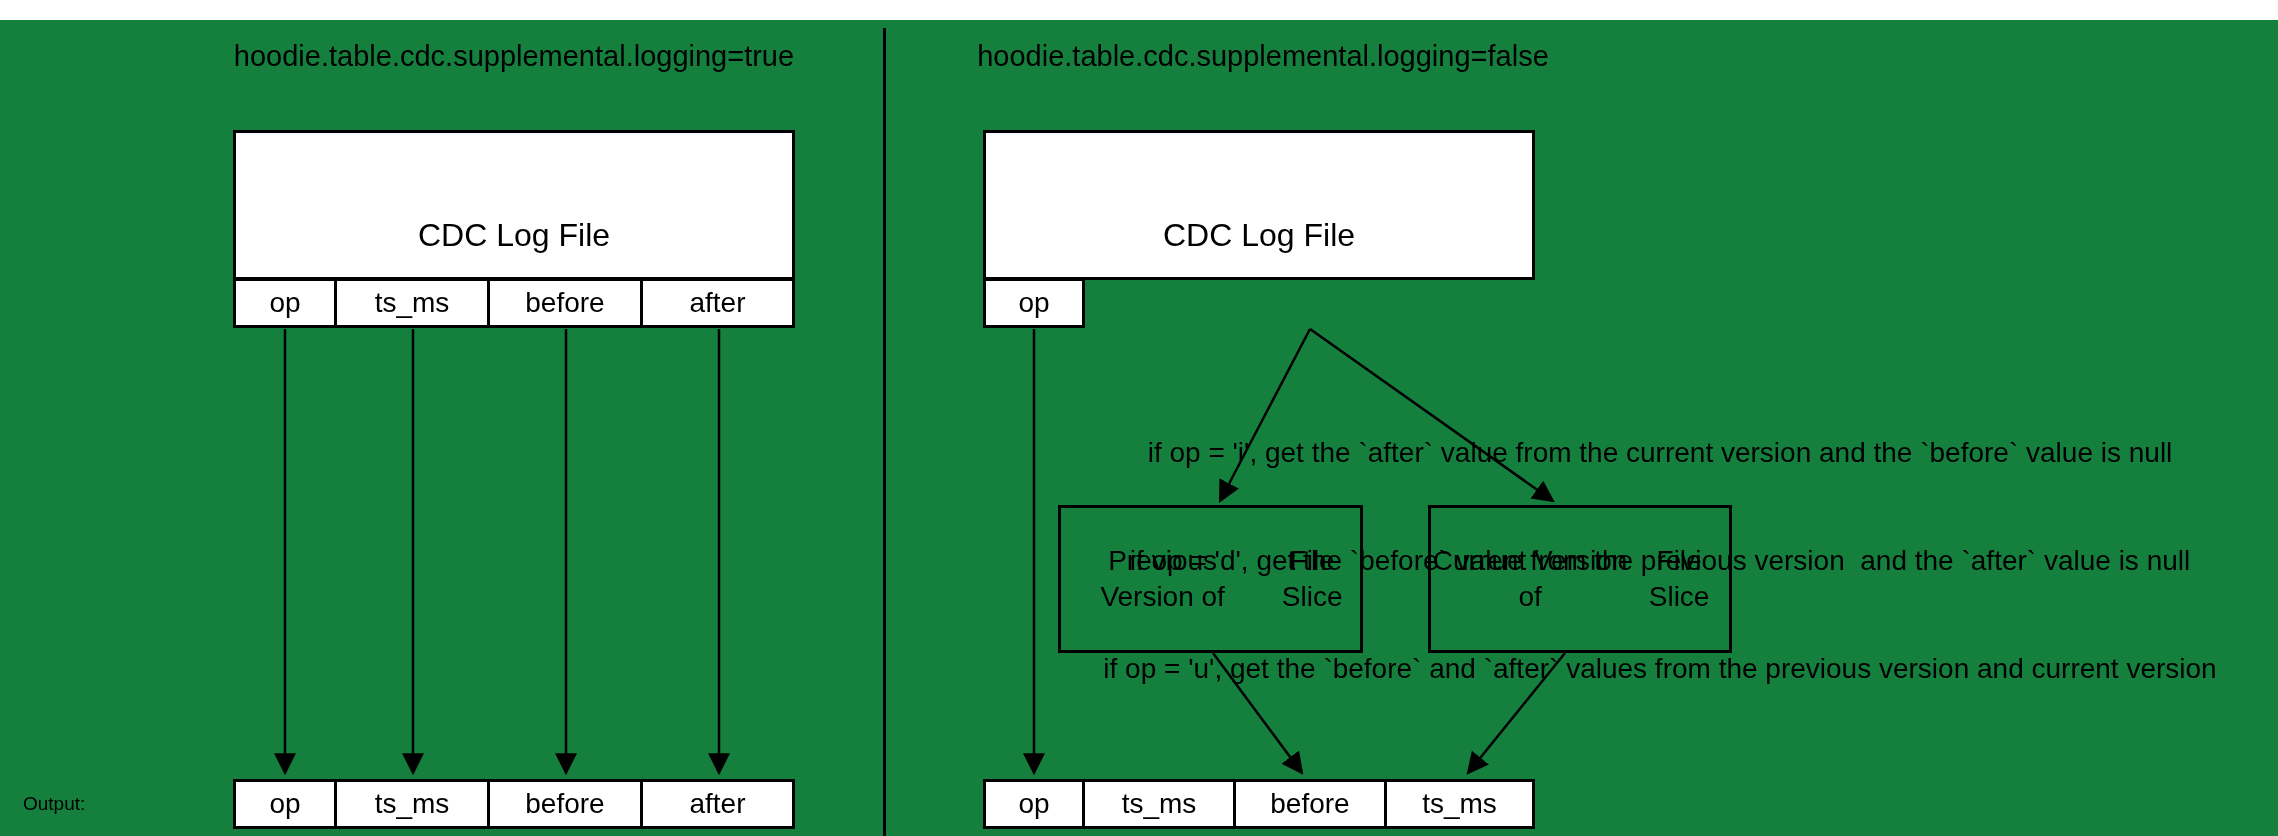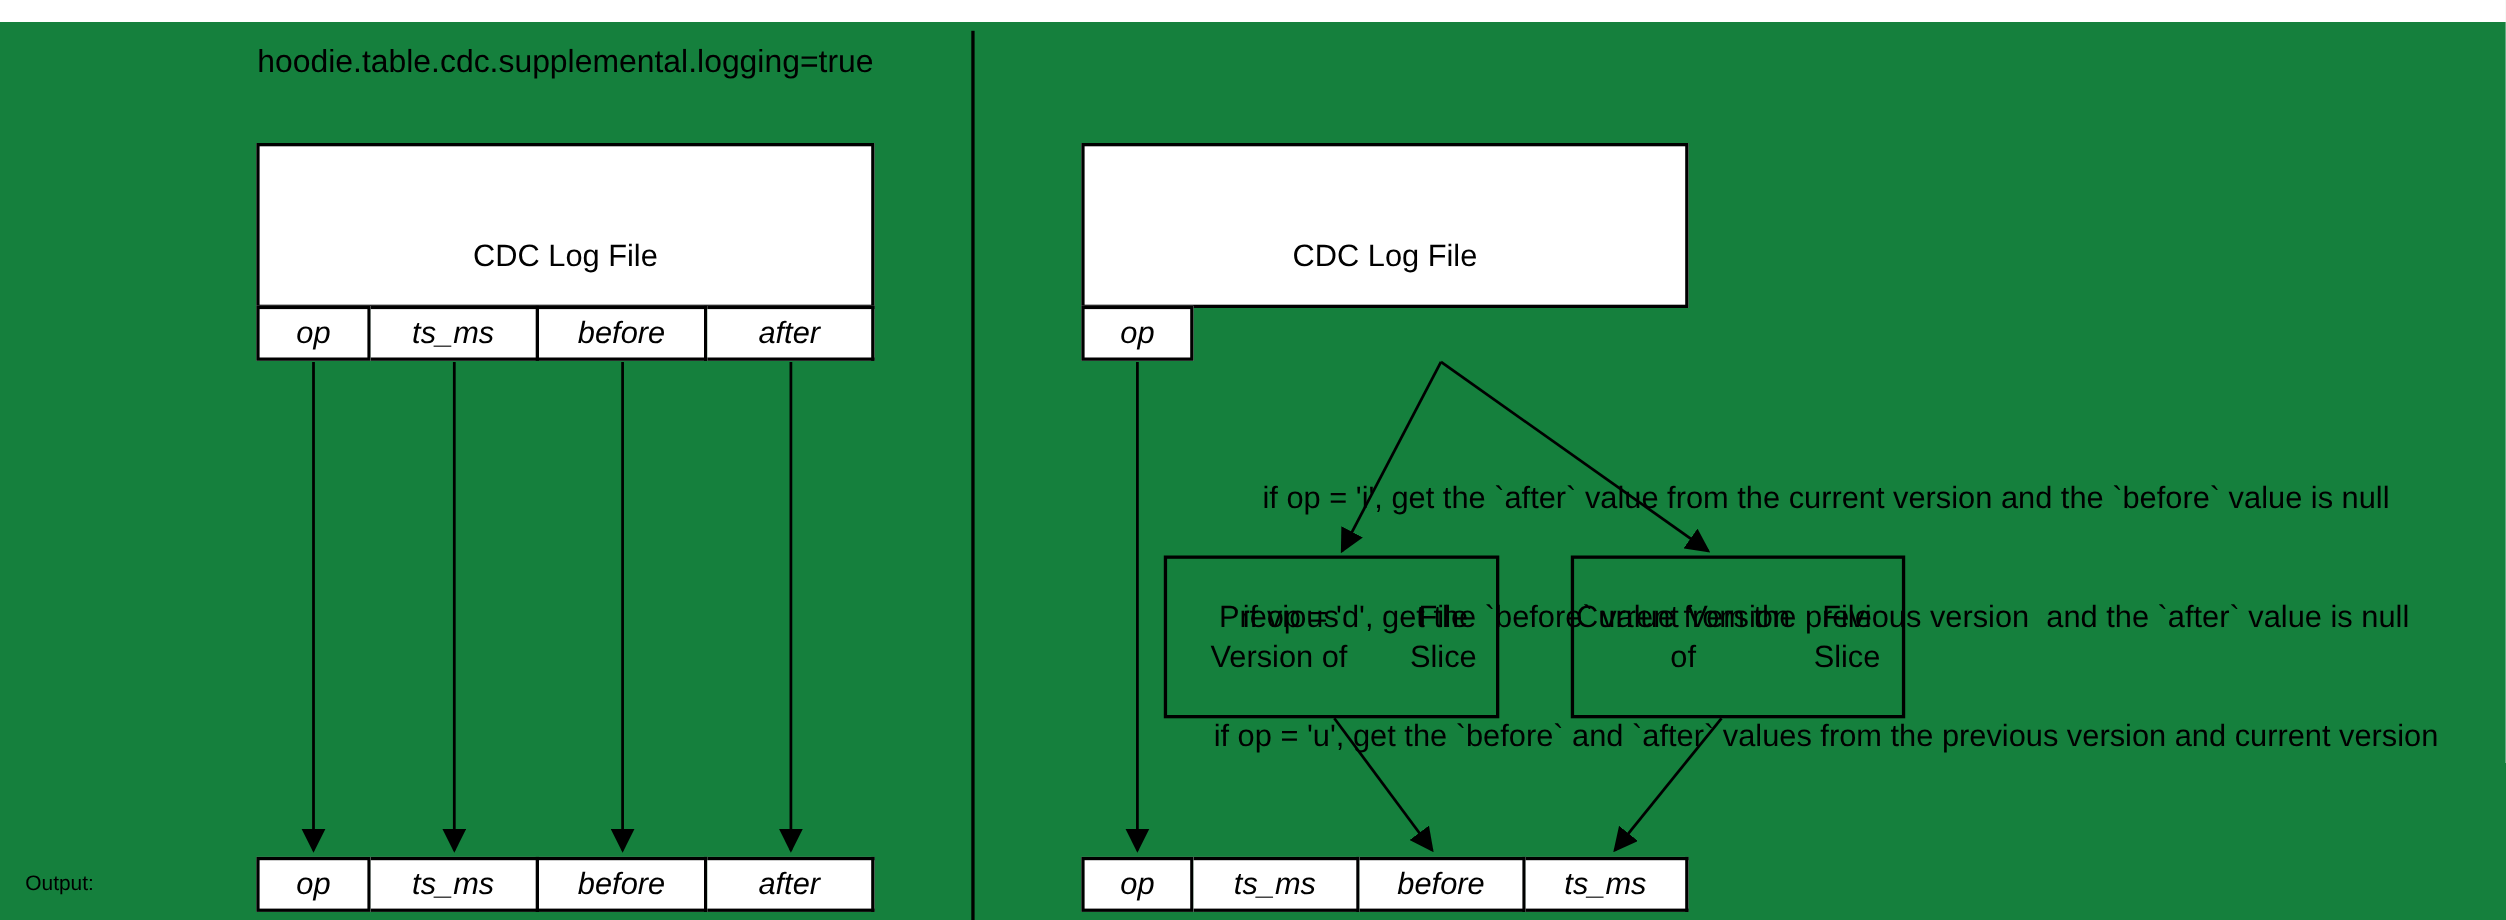--- a/index.html
+++ b/index.html
@@ -3,22 +3,22 @@
 <meta charset="utf-8">
 <style>
   html,body{margin:0;padding:0;background:#ffffff;}
   .canvas{
     position:relative;width:2278px;height:836px;background:#15803d;
     font-family:"Liberation Sans",sans-serif;color:#000;overflow:hidden;margin-top:20px;
   }
   .abs{position:absolute;}
   .title{font-size:29px;line-height:34px;text-align:center;white-space:nowrap;}
   .bigbox{border:3px solid #000;box-sizing:border-box;background:#fff;}
-  .bigbox .lbl{position:absolute;left:0;right:0;top:84px;text-align:center;font-size:28px;}
-  .trow{display:flex;height:50px;font-style:italic;}
+  .bigbox .lbl{position:absolute;left:0;right:0;top:84px;text-align:center;font-size:32px;}
+  .trow{display:flex;height:50px;}
   .tcell{
     box-sizing:border-box;border:3px solid #000;border-left:none;background:#fff;
     display:flex;align-items:center;justify-content:center;
     font-size:28px;white-space:nowrap;
   }
   .tcell:first-child{border-left:3px solid #000;}
   .rules{text-align:center;font-size:28px;line-height:36px;white-space:pre;}
   .rules div{height:36px;}
   .slicebox{border:3px solid #000;box-sizing:border-box;background:transparent;}
   .slicebox .vlbl{
@@ -57,20 +57,21 @@
       <div class="tcell" style="flex:0 0 153px;">ts_ms</div>
       <div class="tcell" style="flex:0 0 153px;">before</div>
       <div class="tcell" style="flex:0 0 152px;">after</div>
     </div>
   </div>
 
   <div class="abs divider" style="left:883px;top:8px;width:3px;height:828px;"></div>
 
   <div class="abs" style="left:886px;top:0;width:1392px;height:836px;">
 
+    <div class="abs title" style="left:-23px;top:19px;width:800px;">hoodie.table.cdc.supplemental.logging=false</div>
 
     <div class="abs bigbox" style="left:97px;top:110px;width:552px;height:150px;">
       <div class="lbl">CDC Log File</div>
     </div>
 
     <div class="abs trow" style="left:97px;top:258px;width:552px;">
       <div class="tcell" style="flex:0 0 102px;">op</div>
     </div>
 
     <div class="abs rules" style="left:154px;top:343px;width:1240px;">

